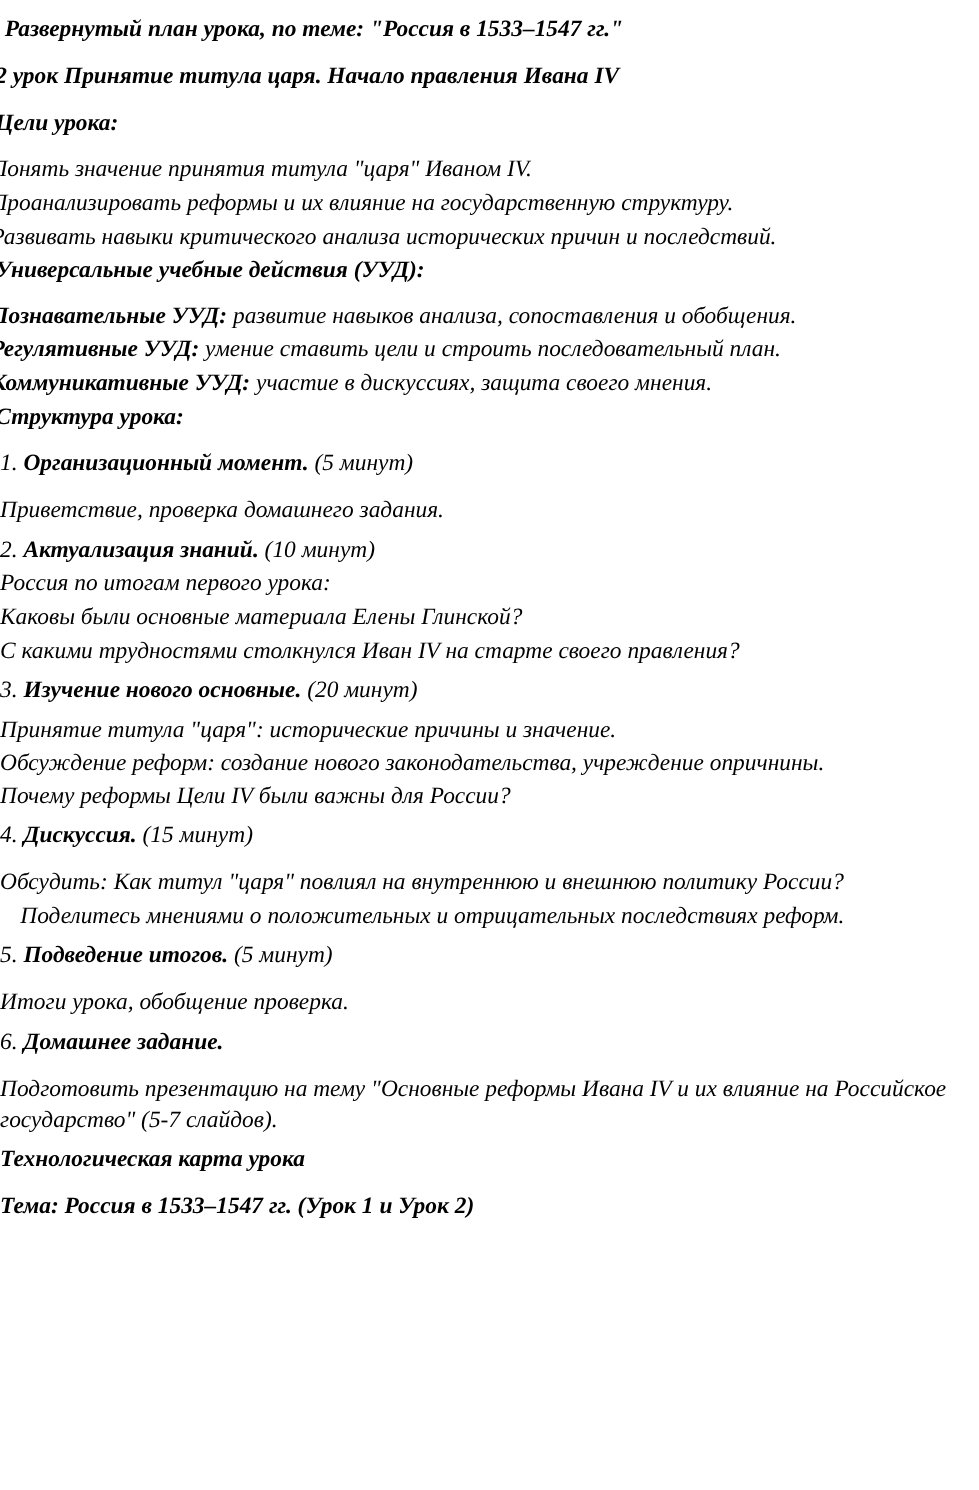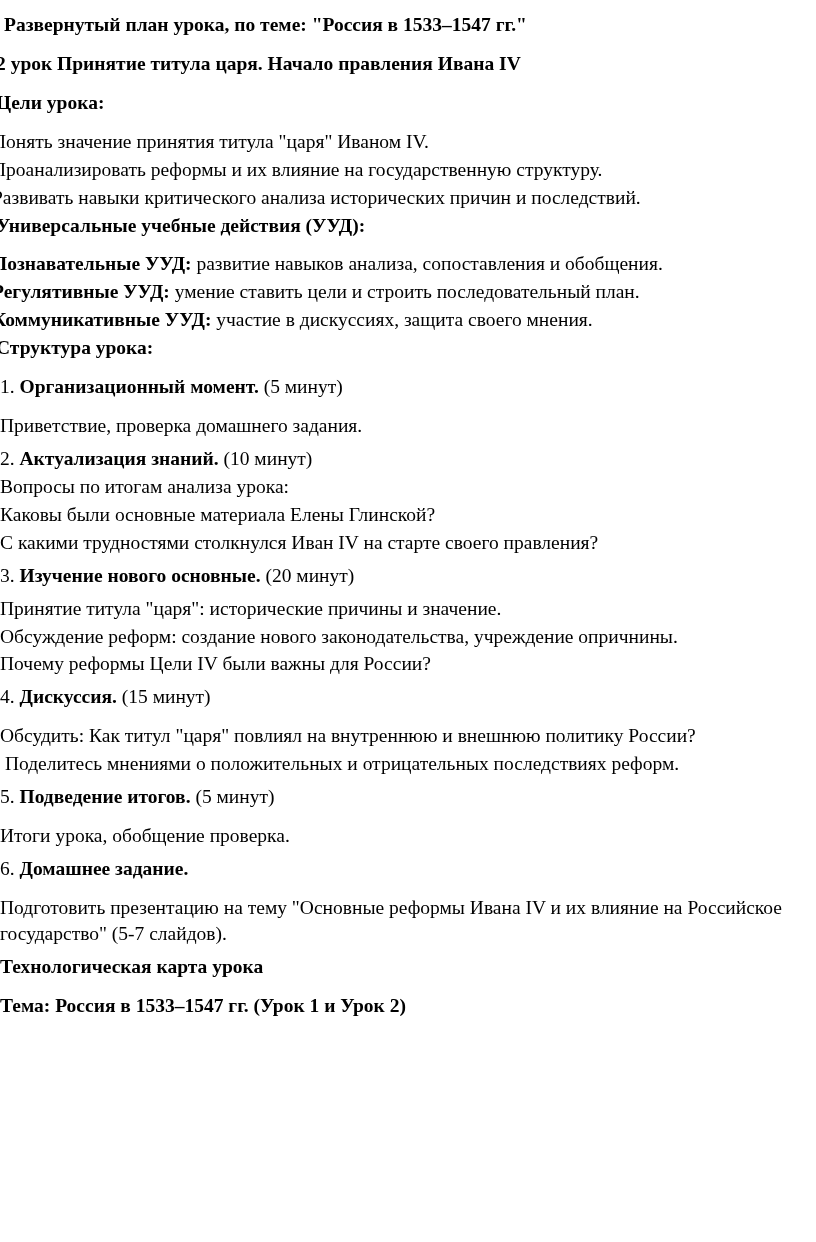--- a/index.html
+++ b/index.html
@@ -20,29 +20,30 @@
     height: 1242px;
     padding: 10px 18px 0 0;
     position: relative;
   }
   .line {
     font-size: 19.5px;
     line-height: 1.33;
     margin: 0 0 0 0;
     white-space: pre-wrap;
     word-wrap: break-word;
+    font-style: italic;
   }
   .b { font-weight: bold; }
   .sp-md { margin-top: 13px; }
   .sp-sm { margin-top: 7px; }
   .sp-xs { margin-top: 2px; }
   .indent-neg { margin-left: -4px; }
   .indent-0 { margin-left: 0; }
   .indent-1 { margin-left: 4px; }
-  .hang { padding-left: 8px; text-indent: -8px; }
+  .hang { padding-left: 20px; text-indent: -8px; }
 </style>
 </head>
 <body>
 
 <div class="page">
 
   <p class="line b sp-xs indent-1">Развернутый план урока, по теме: "Россия в 1533–1547 гг."</p>
 
   <p class="line b sp-md indent-neg">2 урок Принятие титула царя. Начало правления Ивана IV</p>
 
@@ -57,21 +58,21 @@
   <p class="line sp-md" style="margin-left:-8px"><span class="b">Познавательные УУД:</span><span> развитие навыков анализа, сопоставления и обобщения.</span></p>
   <p class="line sp-xs" style="margin-left:-8px"><span class="b">Регулятивные УУД:</span><span> умение ставить цели и строить последовательный план.</span></p>
   <p class="line sp-xs" style="margin-left:-8px"><span class="b">Коммуникативные УУД:</span><span> участие в дискуссиях, защита своего мнения.</span></p>
 
   <p class="line b sp-xs" style="margin-left:-4px">Структура урока:</p>
 
   <p class="line sp-md indent-0"><span>1. </span><span class="b">Организационный момент.</span><span> (5 минут)</span></p>
   <p class="line sp-md indent-0">Приветствие, проверка домашнего задания.</p>
 
   <p class="line sp-sm indent-0"><span>2. </span><span class="b">Актуализация знаний.</span><span> (10 минут)</span></p>
-  <p class="line sp-xs indent-0">Вопросы по итогам анализа урока:</p>
+  <p class="line sp-xs indent-0">Россия по итогам первого урока:</p>
   <p class="line sp-xs indent-0">Каковы были основные материала Елены Глинской?</p>
   <p class="line sp-xs indent-0">С какими трудностями столкнулся Иван IV на старте своего правления?</p>
 
   <p class="line sp-sm indent-0"><span>3. </span><span class="b">Изучение нового основные.</span><span> (20 минут)</span></p>
   <p class="line sp-sm indent-0">Принятие титула "царя": исторические причины и значение.</p>
   <p class="line sp-xs indent-0">Обсуждение реформ: создание нового законодательства, учреждение опричнины.</p>
   <p class="line sp-xs indent-0">Почему реформы Цели IV были важны для России?</p>
 
   <p class="line sp-sm indent-0"><span>4. </span><span class="b">Дискуссия.</span><span> (15 минут)</span></p>
   <p class="line sp-md indent-0">Обсудить: Как титул "царя" повлиял на внутреннюю и внешнюю политику России?</p>

